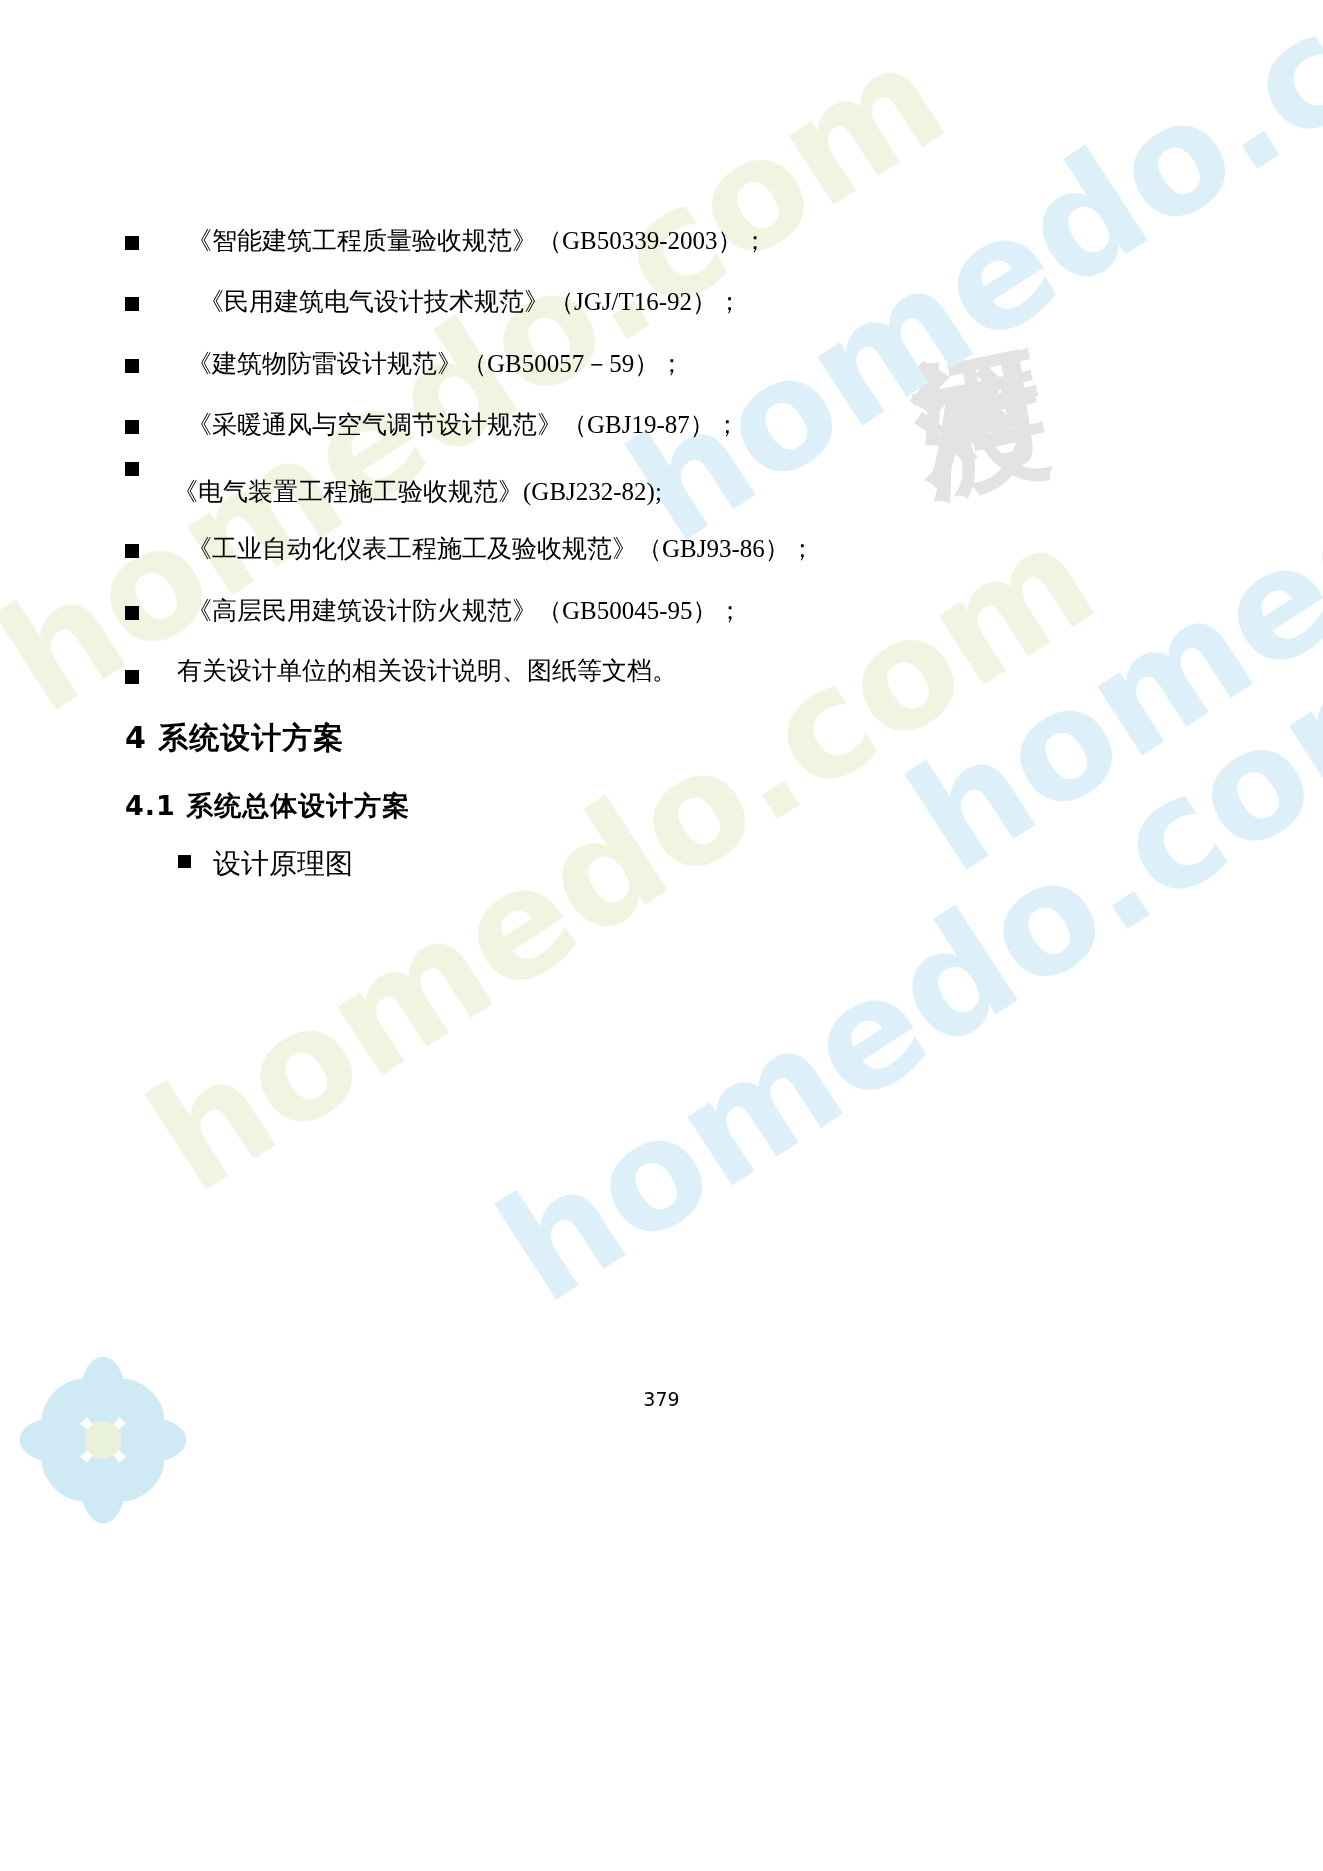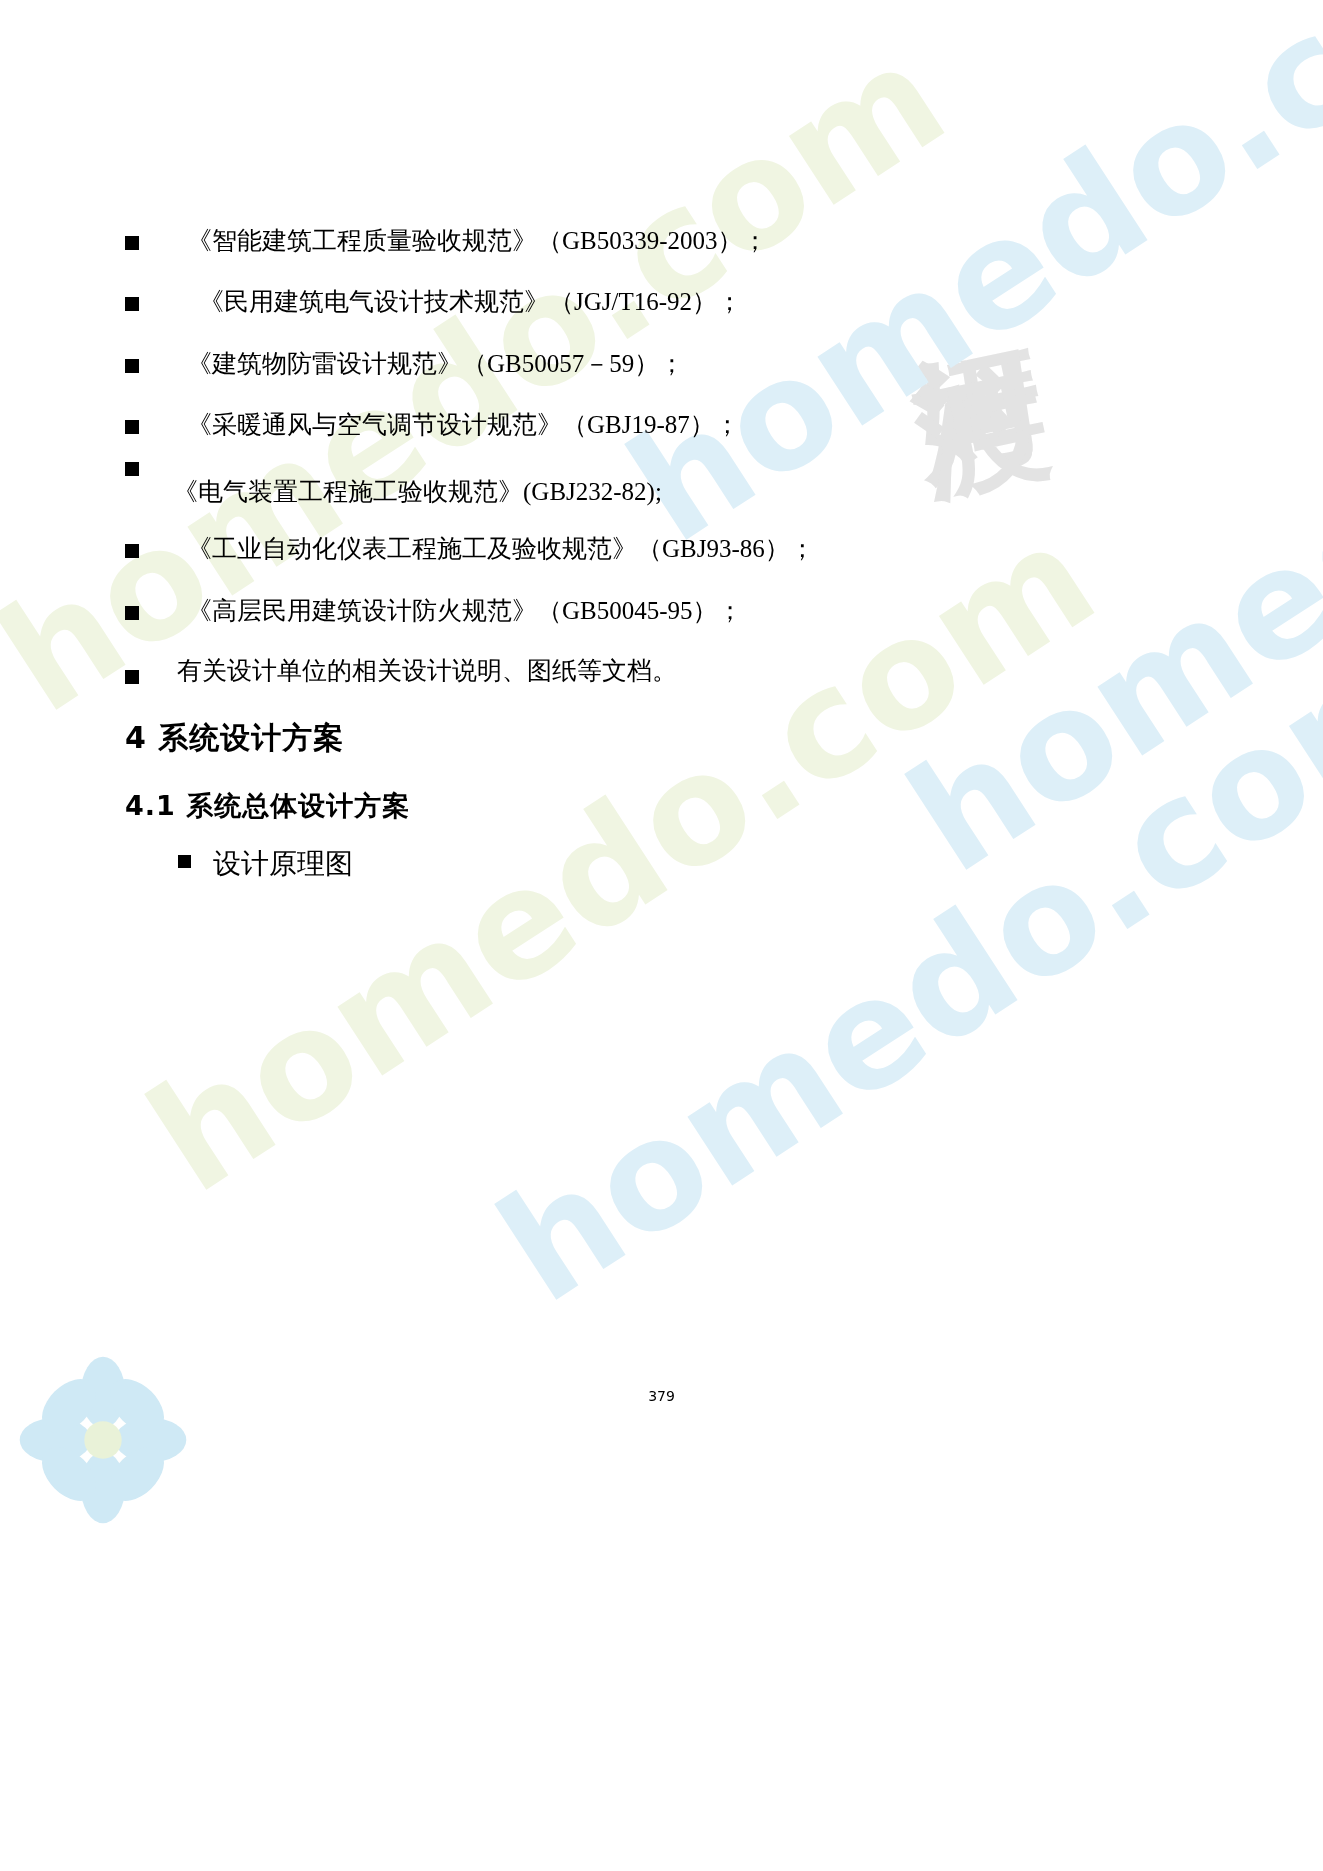--- a/index.html
+++ b/index.html
@@ -114,21 +114,21 @@
     color: #000000;
     font-family: "Liberation Serif", serif;
     white-space: nowrap;
   }
 
   .page-number {
     position: absolute;
     left: 0;
     right: 0;
     text-align: center;
-    font-size: 14px;
+    font-size: 19px;
     color: #000000;
     font-family: "DejaVu Sans", sans-serif;
   }
 </style>
 </head>
 <body>
 
 <div class="page">
 
   <div class="wm-layer">

